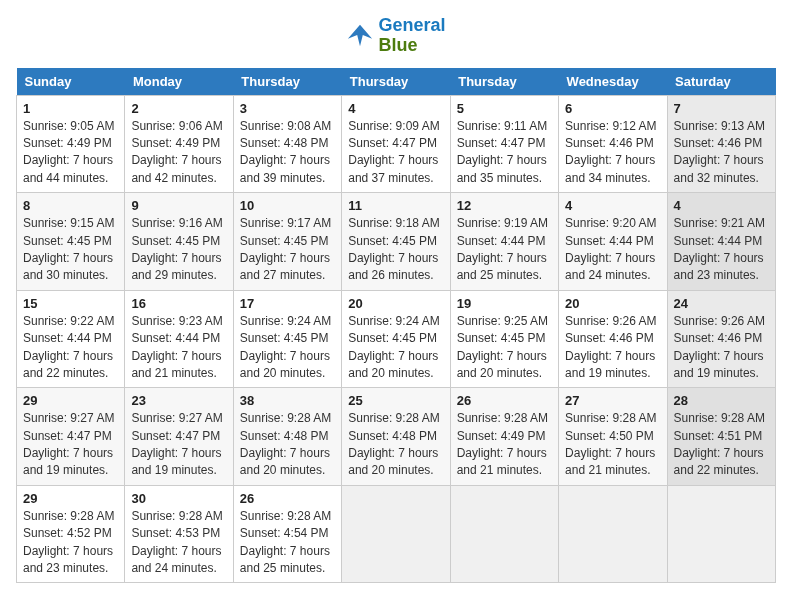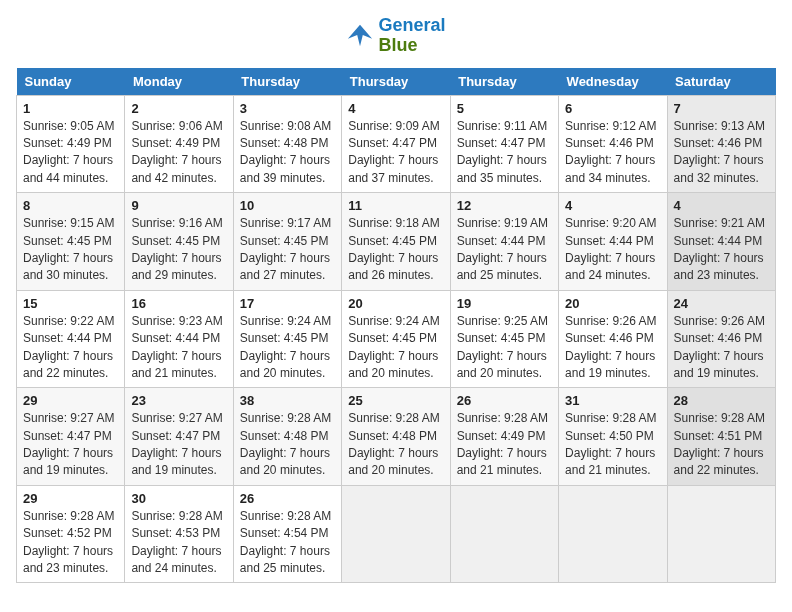--- a/index.html
+++ b/index.html
@@ -231,21 +231,21 @@
         </td>
         <td>
           <span class="day-num">25</span>
           <span class="day-info">Sunrise: 9:28 AM<br>Sunset: 4:48 PM<br>Daylight: 7 hours<br>and 20 minutes.</span>
         </td>
         <td>
           <span class="day-num">26</span>
           <span class="day-info">Sunrise: 9:28 AM<br>Sunset: 4:49 PM<br>Daylight: 7 hours<br>and 21 minutes.</span>
         </td>
         <td>
-          <span class="day-num">31</span>
+          <span class="day-num">27</span>
           <span class="day-info">Sunrise: 9:28 AM<br>Sunset: 4:50 PM<br>Daylight: 7 hours<br>and 21 minutes.</span>
         </td>
         <td>
           <span class="day-num">28</span>
           <span class="day-info">Sunrise: 9:28 AM<br>Sunset: 4:51 PM<br>Daylight: 7 hours<br>and 22 minutes.</span>
         </td>
       </tr>
       <tr>
         <td>
           <span class="day-num">29</span>

